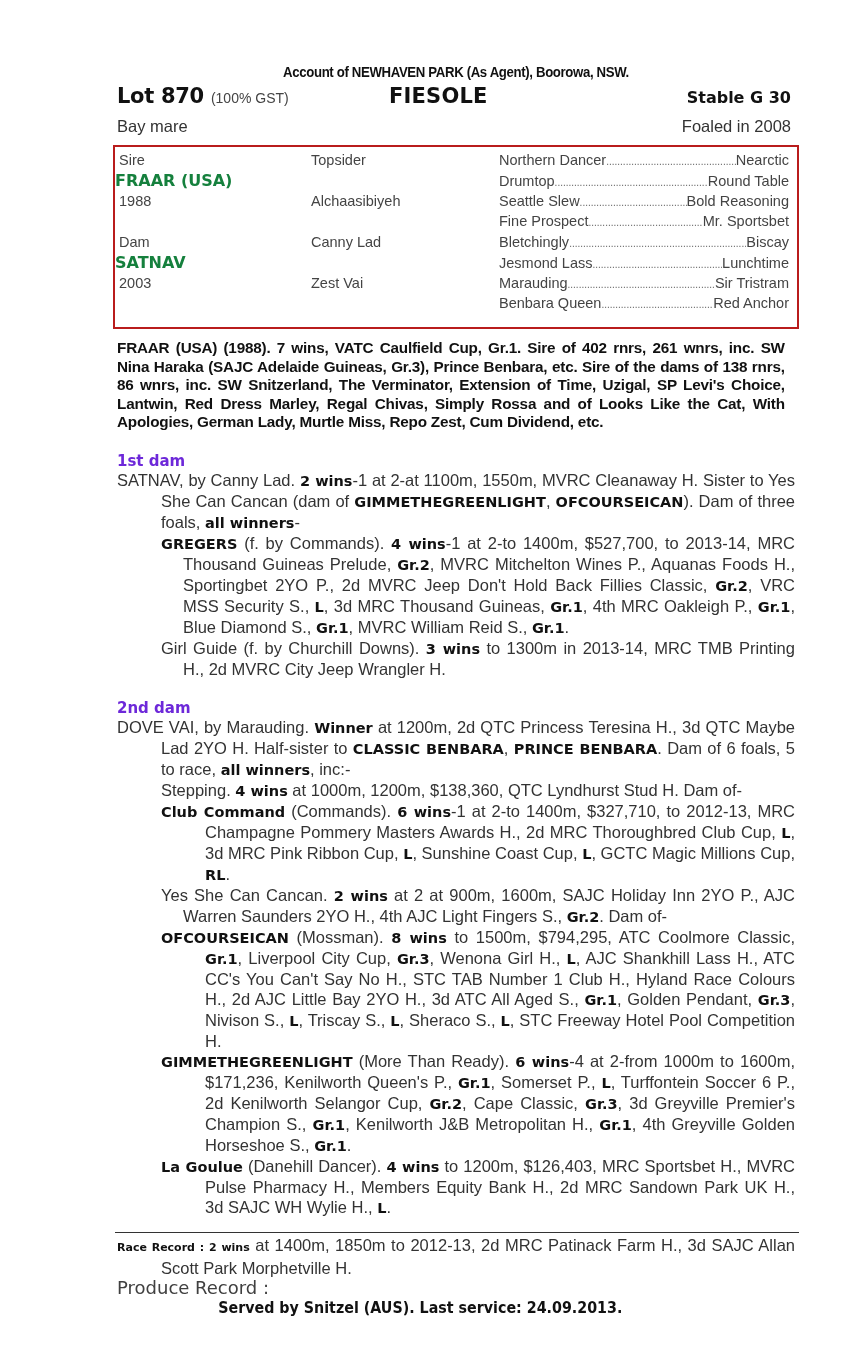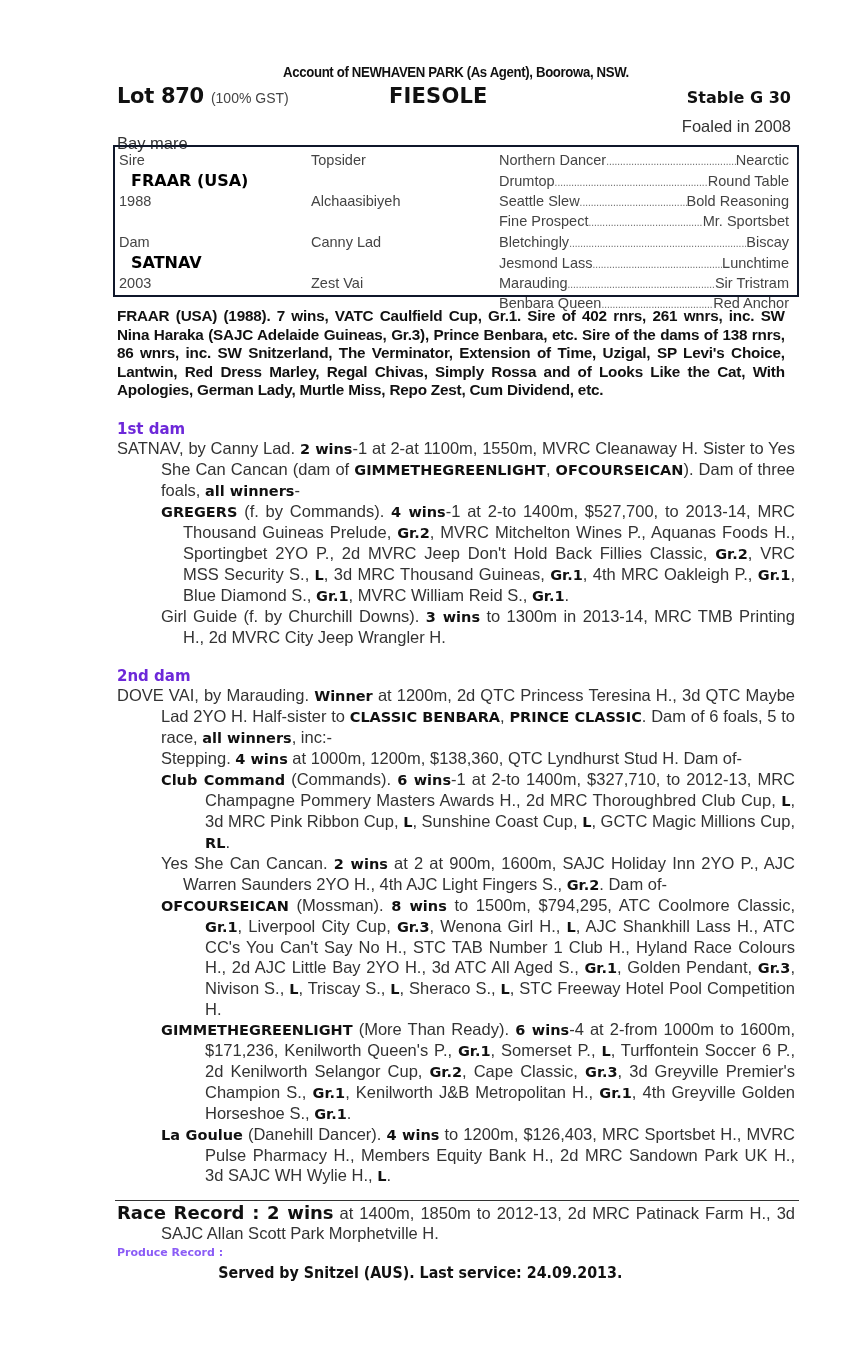--- a/index.html
+++ b/index.html
@@ -5,49 +5,49 @@
   html, body { margin: 0; padding: 0; background: #ffffff; }
   body { width: 860px; height: 1356px; position: relative; overflow: hidden; color: #111; }
   .page { position: absolute; left: 117px; top: 62px; width: 678px; }
   .account { text-align: center; font-family: "Liberation Sans", sans-serif; font-weight: bold; font-size: 15px; letter-spacing: -0.4px; transform: scaleX(0.88); transform-origin: center; height: 20px; line-height: 20px; }
   .row1 { position: relative; height: 28px; margin-top: 2px; }
   .lot { position: absolute; left: 0; top: 0; font-family: "DejaVu Sans", sans-serif; font-weight: bold; font-size: 21px; letter-spacing: -0.3px; }
   .lot .gst { font-family: "Liberation Sans", sans-serif; font-weight: normal; font-size: 14px; color: #444; letter-spacing: 0; }
   .horse { position: absolute; left: 272px; top: 0; font-family: "DejaVu Sans", sans-serif; font-weight: bold; font-size: 21px; letter-spacing: 0.2px; }
   .stable { position: absolute; right: 4px; top: 4px; font-family: "DejaVu Sans", sans-serif; font-weight: bold; font-size: 16px; }
   .row2 { position: relative; height: 30px; font-family: "Liberation Sans", sans-serif; font-size: 16.5px; color: #333; }
-  .row2 .sex { position: absolute; left: 0; top: 22px; }
+  .row2 .sex { position: absolute; left: 0; top: 5px; }
   .row2 .brand { position: absolute; left: 181px; top: 5px; }
   .row2 .brand .mark { font-family: "DejaVu Serif", serif; font-size: 22px; display: inline-block; transform: scaleX(0.7); margin: 0 -4px; position: relative; top: -3px; color: #111; }
   .row2 .foaled { position: absolute; right: 4px; top: 5px; }
 
-  .pedigree { position: relative; margin-top: 3px; margin-left: -4px; width: 686px; height: 152px; border: 2px solid #0f172a; box-sizing: border-box; font-family: "Liberation Sans", sans-serif; font-size: 14.5px; color: #444; }
+  .pedigree { position: relative; margin-top: 3px; margin-left: -4px; width: 686px; height: 184px; border: 2px solid #b91c1c; box-sizing: border-box; font-family: "Liberation Sans", sans-serif; font-size: 14.5px; color: #444; }
   .ped-cell { position: absolute; white-space: nowrap; }
   .ped-label { left: 4px; }
-  .ped-bold { left: 16px; font-family: "DejaVu Sans", sans-serif; font-weight: bold; font-size: 16px; color: #000000; }
+  .ped-bold { left: 0; font-family: "DejaVu Sans", sans-serif; font-weight: bold; font-size: 16px; color: #15803d; }
   .ped-mid { left: 196px; }
   .ped-far { left: 384px; width: 290px; display: flex; }
   .ped-far .l { white-space: nowrap; }
   .ped-far .dots { flex: 1; overflow: hidden; white-space: nowrap; color: #666; }
   .ped-far .dots::after { content: "........................................................................................................................"; letter-spacing: 0px; font-size: 10px; }
   .ped-far .r { white-space: nowrap; }
 
   .sire-para { margin-top: 10px; font-family: "Liberation Sans", sans-serif; font-weight: bold; font-size: 15.5px; line-height: 18.5px; text-align: justify; color: #111; transform: scaleX(0.985); transform-origin: left; letter-spacing: -0.2px; }
 
   .section-h { font-family: "DejaVu Sans", sans-serif; font-weight: bold; font-size: 15px; margin-top: 20px; color: #6d28d9; line-height: 18px; }
   .p { font-family: "Liberation Sans", sans-serif; font-size: 16.5px; line-height: 20px; color: #333; text-align: justify; }
   .p b, .p .b { font-family: "DejaVu Sans", sans-serif; font-weight: bold; font-size: 14.5px; color: #111; }
   .ind0 { padding-left: 44px; text-indent: -44px; }
   .ind1b { margin-left: 22px; padding-left: 44px; text-indent: -22px; }
   .ind2b { margin-left: 44px; padding-left: 44px; text-indent: -44px; }
 
   .rule { margin-top: 14px; border-top: 1.5px solid #333; width: 684px; margin-left: -2px; }
   .race { margin-top: 2px; }
-  .race .lbl { font-family: "DejaVu Sans", sans-serif; font-weight: bold; font-size: 18px; color: #111; }
-  .produce { font-family: "DejaVu Sans", sans-serif; font-weight: bold; font-size: 11px; color: #8b5cf6; line-height: 20px; }
+  .race .lbl { font-family: "DejaVu Sans", sans-serif; font-weight: bold; font-size: 11px; color: #111; }
+  .produce { font-family: "DejaVu Sans", sans-serif; font-weight: normal; font-size: 18px; color: #404040; line-height: 20px; }
   .served { font-family: "DejaVu Sans", sans-serif; font-weight: bold; font-size: 15.5px; color: #111; line-height: 20px; padding-left: 110px; transform: scaleX(0.92); transform-origin: left; }
 </style>
 </head>
 <body>
 
 <div class="page">
   <div class="account">Account of NEWHAVEN PARK (As Agent), Boorowa, NSW.</div>
 
   <div class="row1">
     <div class="lot">
@@ -120,21 +120,21 @@
   </div>
 
   <div class="sire-para">FRAAR (USA) (1988). 7 wins, VATC Caulfield Cup, Gr.1. Sire of 402 rnrs, 261 wnrs, inc. SW Nina Haraka (SAJC Adelaide Guineas, Gr.3), Prince Benbara, etc. Sire of the dams of 138 rnrs, 86 wnrs, inc. SW Snitzerland, The Verminator, Extension of Time, Uzigal, SP Levi's Choice, Lantwin, Red Dress Marley, Regal Chivas, Simply Rossa and of Looks Like the Cat, With Apologies, German Lady, Murtle Miss, Repo Zest, Cum Dividend, etc.</div>
 
   <div class="section-h">1st dam</div>
   <div class="p ind0"><span>SATNAV, by Canny Lad. </span><b>2 wins</b><span>-1 at 2-at 1100m, 1550m, MVRC Cleanaway H. Sister to Yes She Can Cancan (dam of </span><b>GIMMETHEGREENLIGHT</b><span>, </span><b>OFCOURSEICAN</b><span>). Dam of three foals, </span><b>all winners</b><span>-</span></div>
   <div class="p ind1b"><b>GREGERS</b><span> (f. by Commands). </span><b>4 wins</b><span>-1 at 2-to 1400m, $527,700, to 2013-14, MRC Thousand Guineas Prelude, </span><b>Gr.2</b><span>, MVRC Mitchelton Wines P., Aquanas Foods H., Sportingbet 2YO P., 2d MVRC Jeep Don't Hold Back Fillies Classic, </span><b>Gr.2</b><span>, VRC MSS Security S., </span><b>L</b><span>, 3d MRC Thousand Guineas, </span><b>Gr.1</b><span>, 4th MRC Oakleigh P., </span><b>Gr.1</b><span>, Blue Diamond S., </span><b>Gr.1</b><span>, MVRC William Reid S., </span><b>Gr.1</b><span>.</span></div>
   <div class="p ind1b"><span>Girl Guide (f. by Churchill Downs). </span><b>3 wins</b><span> to 1300m in 2013-14, MRC TMB Printing H., 2d MVRC City Jeep Wrangler H.</span></div>
 
   <div class="section-h">2nd dam</div>
-  <div class="p ind0"><span>DOVE VAI, by Marauding. </span><b>Winner</b><span> at 1200m, 2d QTC Princess Teresina H., 3d QTC Maybe Lad 2YO H. Half-sister to </span><b>CLASSIC BENBARA</b><span>, </span><b>PRINCE CLASSIC</b><span>. Dam of 6 foals, 5 to race, </span><b>all winners</b><span>, inc:-</span></div>
+  <div class="p ind0"><span>DOVE VAI, by Marauding. </span><b>Winner</b><span> at 1200m, 2d QTC Princess Teresina H., 3d QTC Maybe Lad 2YO H. Half-sister to </span><b>CLASSIC BENBARA</b><span>, </span><b>PRINCE BENBARA</b><span>. Dam of 6 foals, 5 to race, </span><b>all winners</b><span>, inc:-</span></div>
   <div class="p ind1b"><span>Stepping. </span><b>4 wins</b><span> at 1000m, 1200m, $138,360, QTC Lyndhurst Stud H. Dam of-</span></div>
   <div class="p ind2b"><b>Club Command</b><span> (Commands). </span><b>6 wins</b><span>-1 at 2-to 1400m, $327,710, to 2012-13, MRC Champagne Pommery Masters Awards H., 2d MRC Thoroughbred Club Cup, </span><b>L</b><span>, 3d MRC Pink Ribbon Cup, </span><b>L</b><span>, Sunshine Coast Cup, </span><b>L</b><span>, GCTC Magic Millions Cup, </span><b>RL</b><span>.</span></div>
   <div class="p ind1b"><span>Yes She Can Cancan. </span><b>2 wins</b><span> at 2 at 900m, 1600m, SAJC Holiday Inn 2YO P., AJC Warren Saunders 2YO H., 4th AJC Light Fingers S., </span><b>Gr.2</b><span>. Dam of-</span></div>
   <div class="p ind2b"><b>OFCOURSEICAN</b><span> (Mossman). </span><b>8 wins</b><span> to 1500m, $794,295, ATC Coolmore Classic, </span><b>Gr.1</b><span>, Liverpool City Cup, </span><b>Gr.3</b><span>, Wenona Girl H., </span><b>L</b><span>, AJC Shankhill Lass H., ATC CC's You Can't Say No H., STC TAB Number 1 Club H., Hyland Race Colours H., 2d AJC Little Bay 2YO H., 3d ATC All Aged S., </span><b>Gr.1</b><span>, Golden Pendant, </span><b>Gr.3</b><span>, Nivison S., </span><b>L</b><span>, Triscay S., </span><b>L</b><span>, Sheraco S., </span><b>L</b><span>, STC Freeway Hotel Pool Competition H.</span></div>
   <div class="p ind2b"><b>GIMMETHEGREENLIGHT</b><span> (More Than Ready). </span><b>6 wins</b><span>-4 at 2-from 1000m to 1600m, $171,236, Kenilworth Queen's P., </span><b>Gr.1</b><span>, Somerset P., </span><b>L</b><span>, Turffontein Soccer 6 P., 2d Kenilworth Selangor Cup, </span><b>Gr.2</b><span>, Cape Classic, </span><b>Gr.3</b><span>, 3d Greyville Premier's Champion S., </span><b>Gr.1</b><span>, Kenilworth J&amp;B Metropolitan H., </span><b>Gr.1</b><span>, 4th Greyville Golden Horseshoe S., </span><b>Gr.1</b><span>.</span></div>
   <div class="p ind2b"><b>La Goulue</b><span> (Danehill Dancer). </span><b>4 wins</b><span> to 1200m, $126,403, MRC Sportsbet H., MVRC Pulse Pharmacy H., Members Equity Bank H., 2d MRC Sandown Park UK H., 3d SAJC WH Wylie H., </span><b>L</b><span>.</span></div>
 
   <div class="rule"></div>
   <div class="p ind0 race"><span class="lbl">Race Record : 2 wins</span><span> at 1400m, 1850m to 2012-13, 2d MRC Patinack Farm H., 3d SAJC Allan Scott Park Morphetville H.</span></div>
   <div class="produce">Produce Record :</div>

